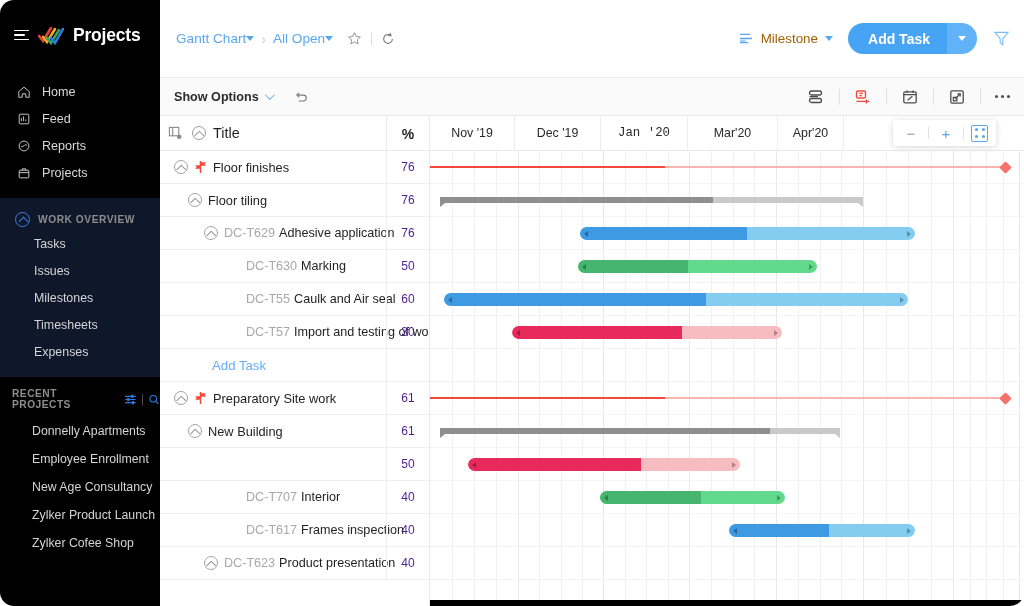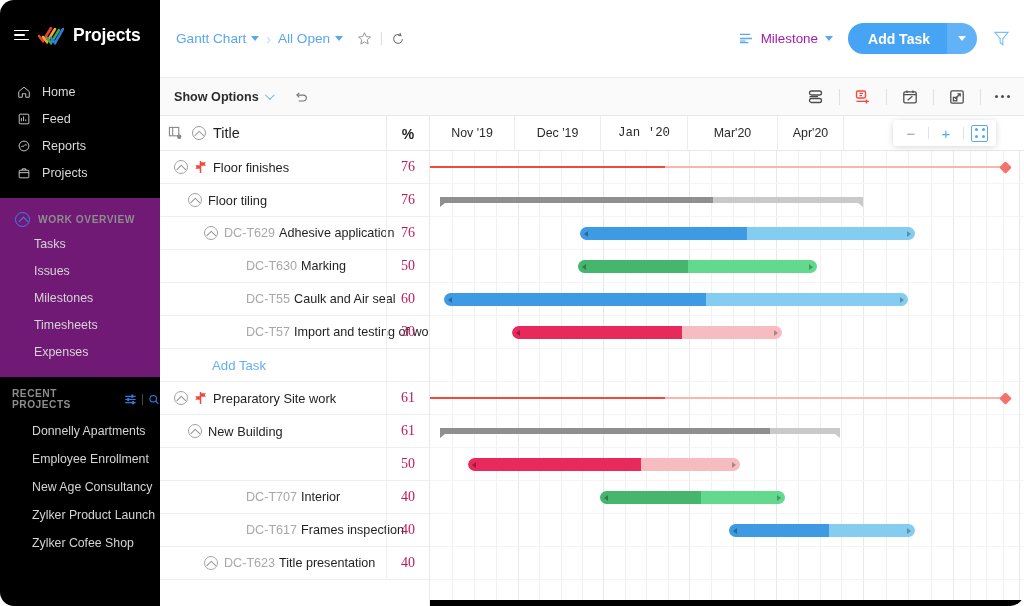--- a/index.html
+++ b/index.html
@@ -46,21 +46,21 @@
   .nav-item {
     height: 27px;
     display: flex; align-items: center;
     padding-left: 17px; gap: 11px;
     font-size: 12.6px; color: #d9d9d9;
     cursor: pointer;
   }
   .nav-item svg { width: 14px; height: 14px; flex: 0 0 14px; }
 
   .section-block {
-    background: #701a75;
+    background: #0f172a;
     margin-top: 12px;
     padding: 10px 0 12px 0;
   }
   .section-head {
     display: flex; align-items: center;
     padding-left: 15px; gap: 8px;
     height: 22px;
     font-size: 10.2px; letter-spacing: 0.55px;
     color: #8d8d8d; font-weight: bold;
   }
@@ -117,37 +117,37 @@
   
   .topbar {
     height: 78px; flex: 0 0 78px;
     display: flex; align-items: center;
     padding: 0 14px 0 16px;
     background: #ffffff;
     border-bottom: 1px solid #ededed;
   }
   .crumb {
     font-size: 13.6px; color: #5aa7f0; cursor: pointer;
-    display: inline-flex; align-items: center; gap: 5px;
+    display: inline-flex; align-items: center; 
   }
   .caret-dn {
     width: 0; height: 0;
     border-left: 4px solid transparent;
     border-right: 4px solid transparent;
     border-top: 5px solid #5aa7f0;
   }
   .crumb-sep { color: #bcd7f2; font-size: 14px; margin: 0 7px; }
   .star-ico { width: 15px; height: 15px; margin-left: 14px; cursor: pointer; }
   .tb-div { width: 1px; height: 13px; background: #dcdcdc; margin: 0 9px; }
   .refresh-ico { width: 14px; height: 14px; cursor: pointer; }
   .tb-spring { flex: 1 1 auto; }
 
   .milestone-btn {
     display: inline-flex; align-items: center; gap: 7px;
-    font-size: 13.4px; color: #a21caf; cursor: pointer;
+    font-size: 13.4px; color: #a16207; cursor: pointer;
     margin-right: 15px;
   }
   .msl-ico { width: 15px; height: 13px; }
 
   .addtask {
     display: inline-flex; align-items: stretch;
     height: 31px; border-radius: 16px; overflow: hidden;
     cursor: pointer;
   }
   .addtask .lbl {
@@ -235,21 +235,21 @@
   }
   .trow .cell-title {
     flex: 1 1 auto; display: flex; align-items: center;
     padding-right: 6px; overflow: hidden;
     white-space: nowrap;
   }
   .trow .pct {
     position: absolute; right: 0; top: 0; bottom: 0;
     width: 43px; border-left: 1px solid #efefef;
     display: flex; align-items: center; justify-content: center;
-    font-size: 14px; color: #be185d; font-family: Liberation Serif, serif;
+    font-size: 12px; color: #4c1d95;
   }
   .chev-circ {
     width: 14px; height: 14px; flex: 0 0 14px;
     border: 1.2px solid #a2a2a2; border-radius: 50%;
     position: relative; margin-right: 6px; cursor: pointer;
   }
   .chev-circ::after {
     content:""; position:absolute; left:3.2px; top:5px;
     width:5.5px; height:5.5px;
     border-left:1.2px solid #8e8e8e; border-top:1.2px solid #8e8e8e;
@@ -674,21 +674,21 @@
               <div class="cell-title ind2b">
                 <span class="tcode">DC-T617</span>
                 <span class="tname">Frames inspection</span>
               </div>
               <div class="pct">40</div>
             </div>
             <div class="trow">
               <div class="cell-title ind2">
                 <span class="chev-circ"></span>
                 <span class="tcode">DC-T623</span>
-                <span class="tname">Title presentation</span>
+                <span class="tname">Product presentation</span>
               </div>
               <div class="pct">40</div>
             </div>
           </div>
       </div>
 
       <div class="chart">
         <div class="chead" id="chead">
             <div class="mcell" style="width: 85px;">Nov '19</div>
             <div class="mcell" style="width: 86px;">Dec '19</div>

